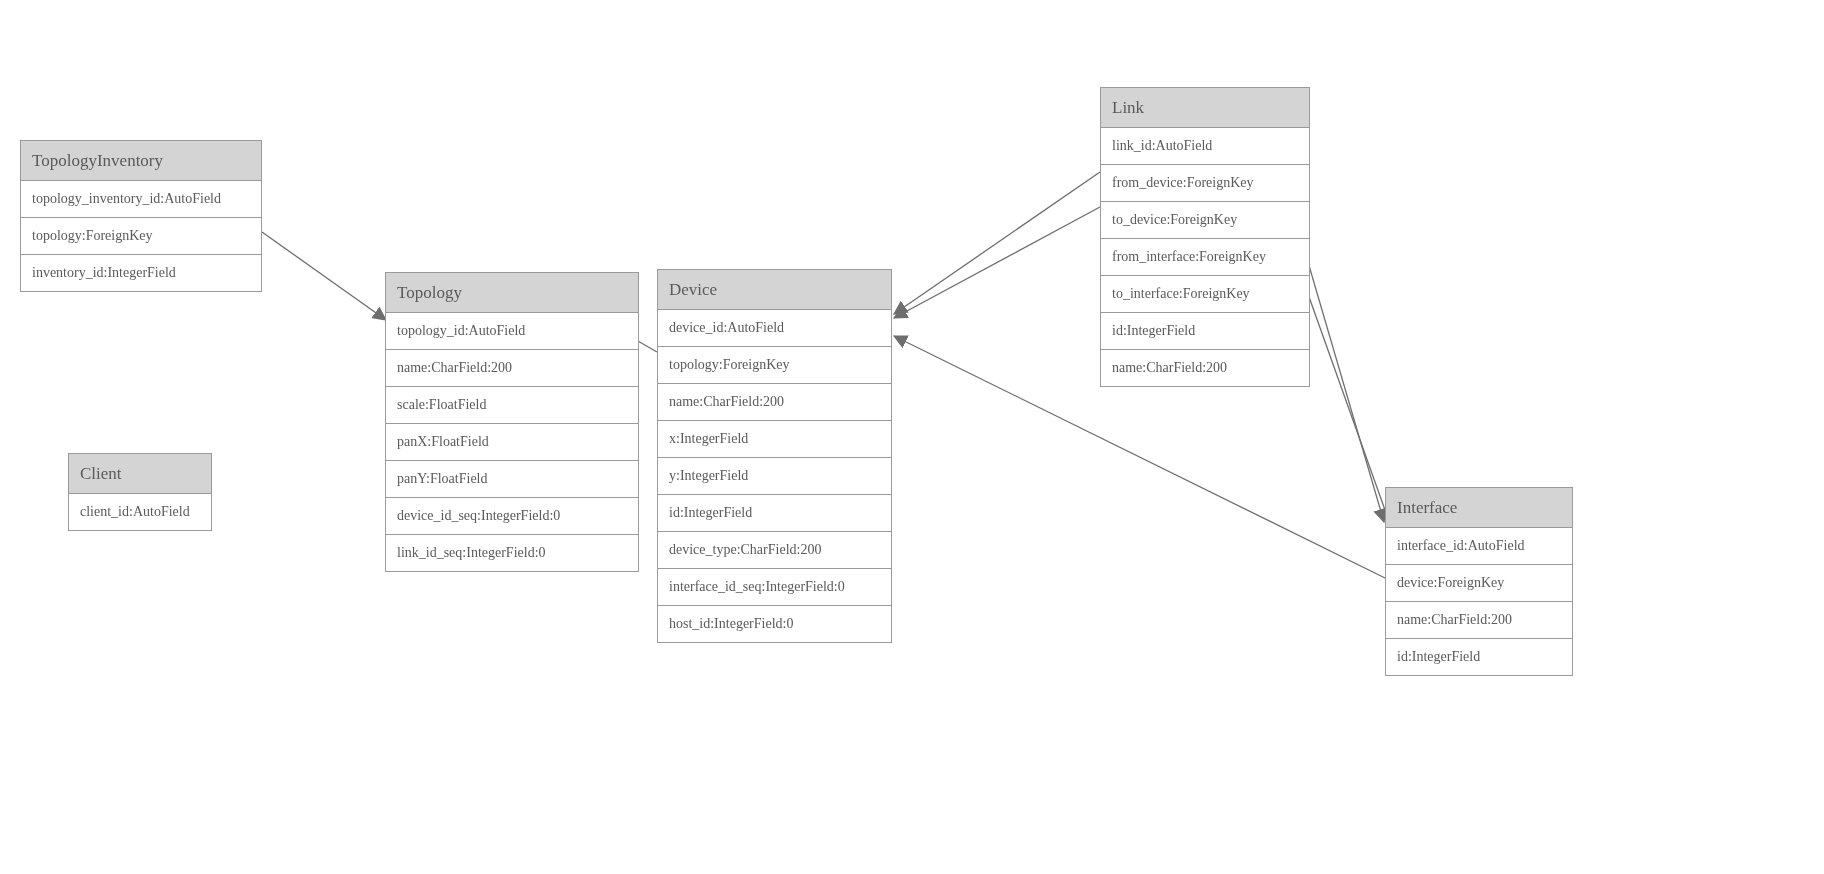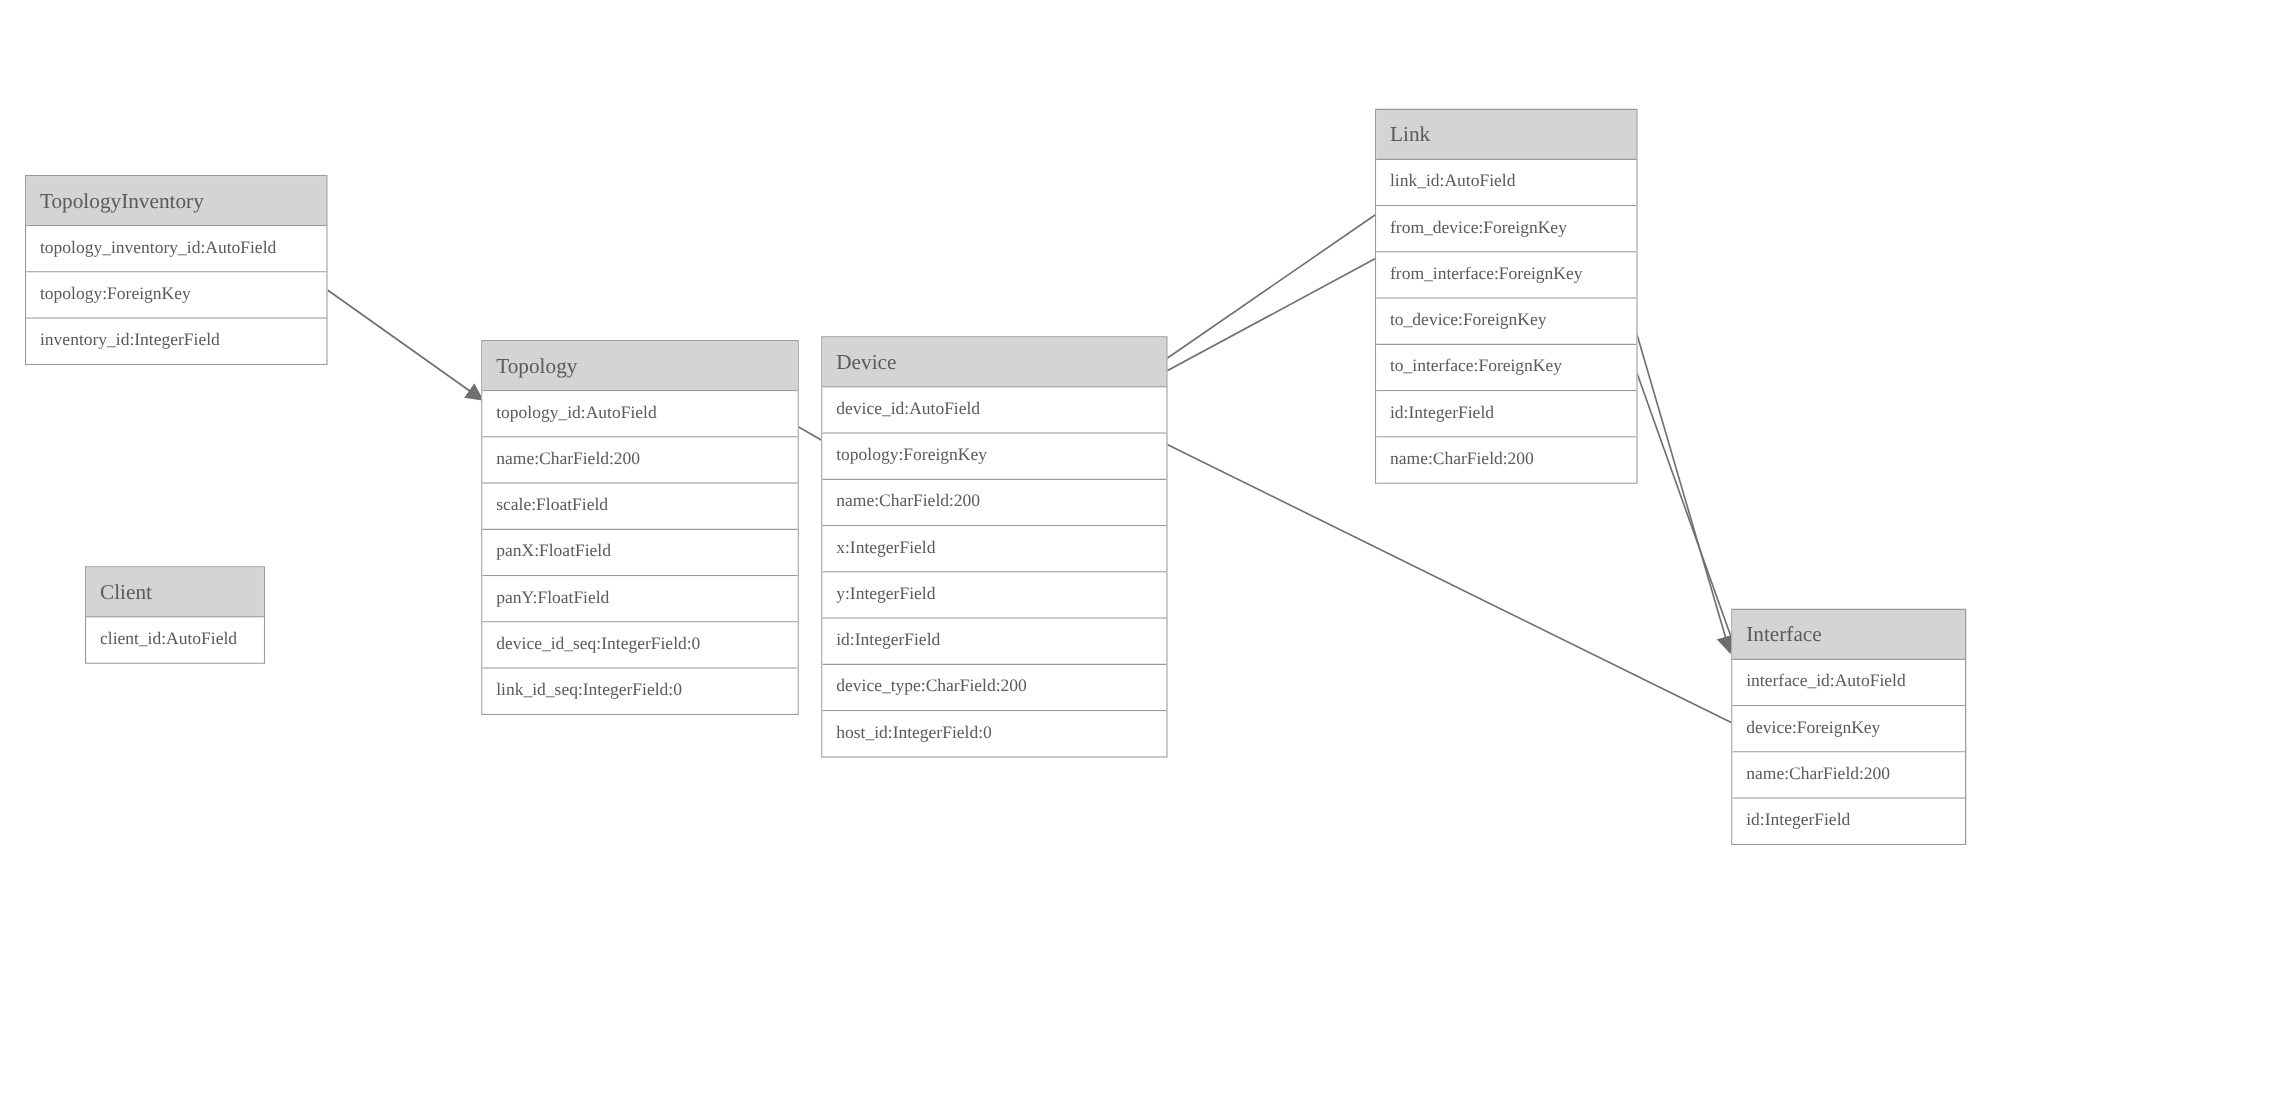--- a/index.html
+++ b/index.html
@@ -117,38 +117,39 @@
     <div class="entity-header">Topology</div>
     <div class="entity-field">topology_id:AutoField</div>
     <div class="entity-field">name:CharField:200</div>
     <div class="entity-field">scale:FloatField</div>
     <div class="entity-field">panX:FloatField</div>
     <div class="entity-field">panY:FloatField</div>
     <div class="entity-field">device_id_seq:IntegerField:0</div>
     <div class="entity-field">link_id_seq:IntegerField:0</div>
   </div>
 
-  <div class="entity" style="left:657px; top:269px; width:277px;">
+  <div class="entity" style="left:657px; top:269px; width:235px;">
     <div class="entity-header">Device</div>
     <div class="entity-field">device_id:AutoField</div>
     <div class="entity-field">topology:ForeignKey</div>
     <div class="entity-field">name:CharField:200</div>
     <div class="entity-field">x:IntegerField</div>
     <div class="entity-field">y:IntegerField</div>
     <div class="entity-field">id:IntegerField</div>
     <div class="entity-field">device_type:CharField:200</div>
+    <div class="entity-field">interface_id_seq:IntegerField:0</div>
     <div class="entity-field">host_id:IntegerField:0</div>
   </div>
 
   <div class="entity" style="left:1100px; top:87px; width:210px;">
     <div class="entity-header">Link</div>
     <div class="entity-field">link_id:AutoField</div>
     <div class="entity-field">from_device:ForeignKey</div>
+    <div class="entity-field">to_device:ForeignKey</div>
     <div class="entity-field">from_interface:ForeignKey</div>
-    <div class="entity-field">to_device:ForeignKey</div>
     <div class="entity-field">to_interface:ForeignKey</div>
     <div class="entity-field">id:IntegerField</div>
     <div class="entity-field">name:CharField:200</div>
   </div>
 
   <div class="entity" style="left:1385px; top:487px; width:188px;">
     <div class="entity-header">Interface</div>
     <div class="entity-field">interface_id:AutoField</div>
     <div class="entity-field">device:ForeignKey</div>
     <div class="entity-field">name:CharField:200</div>

